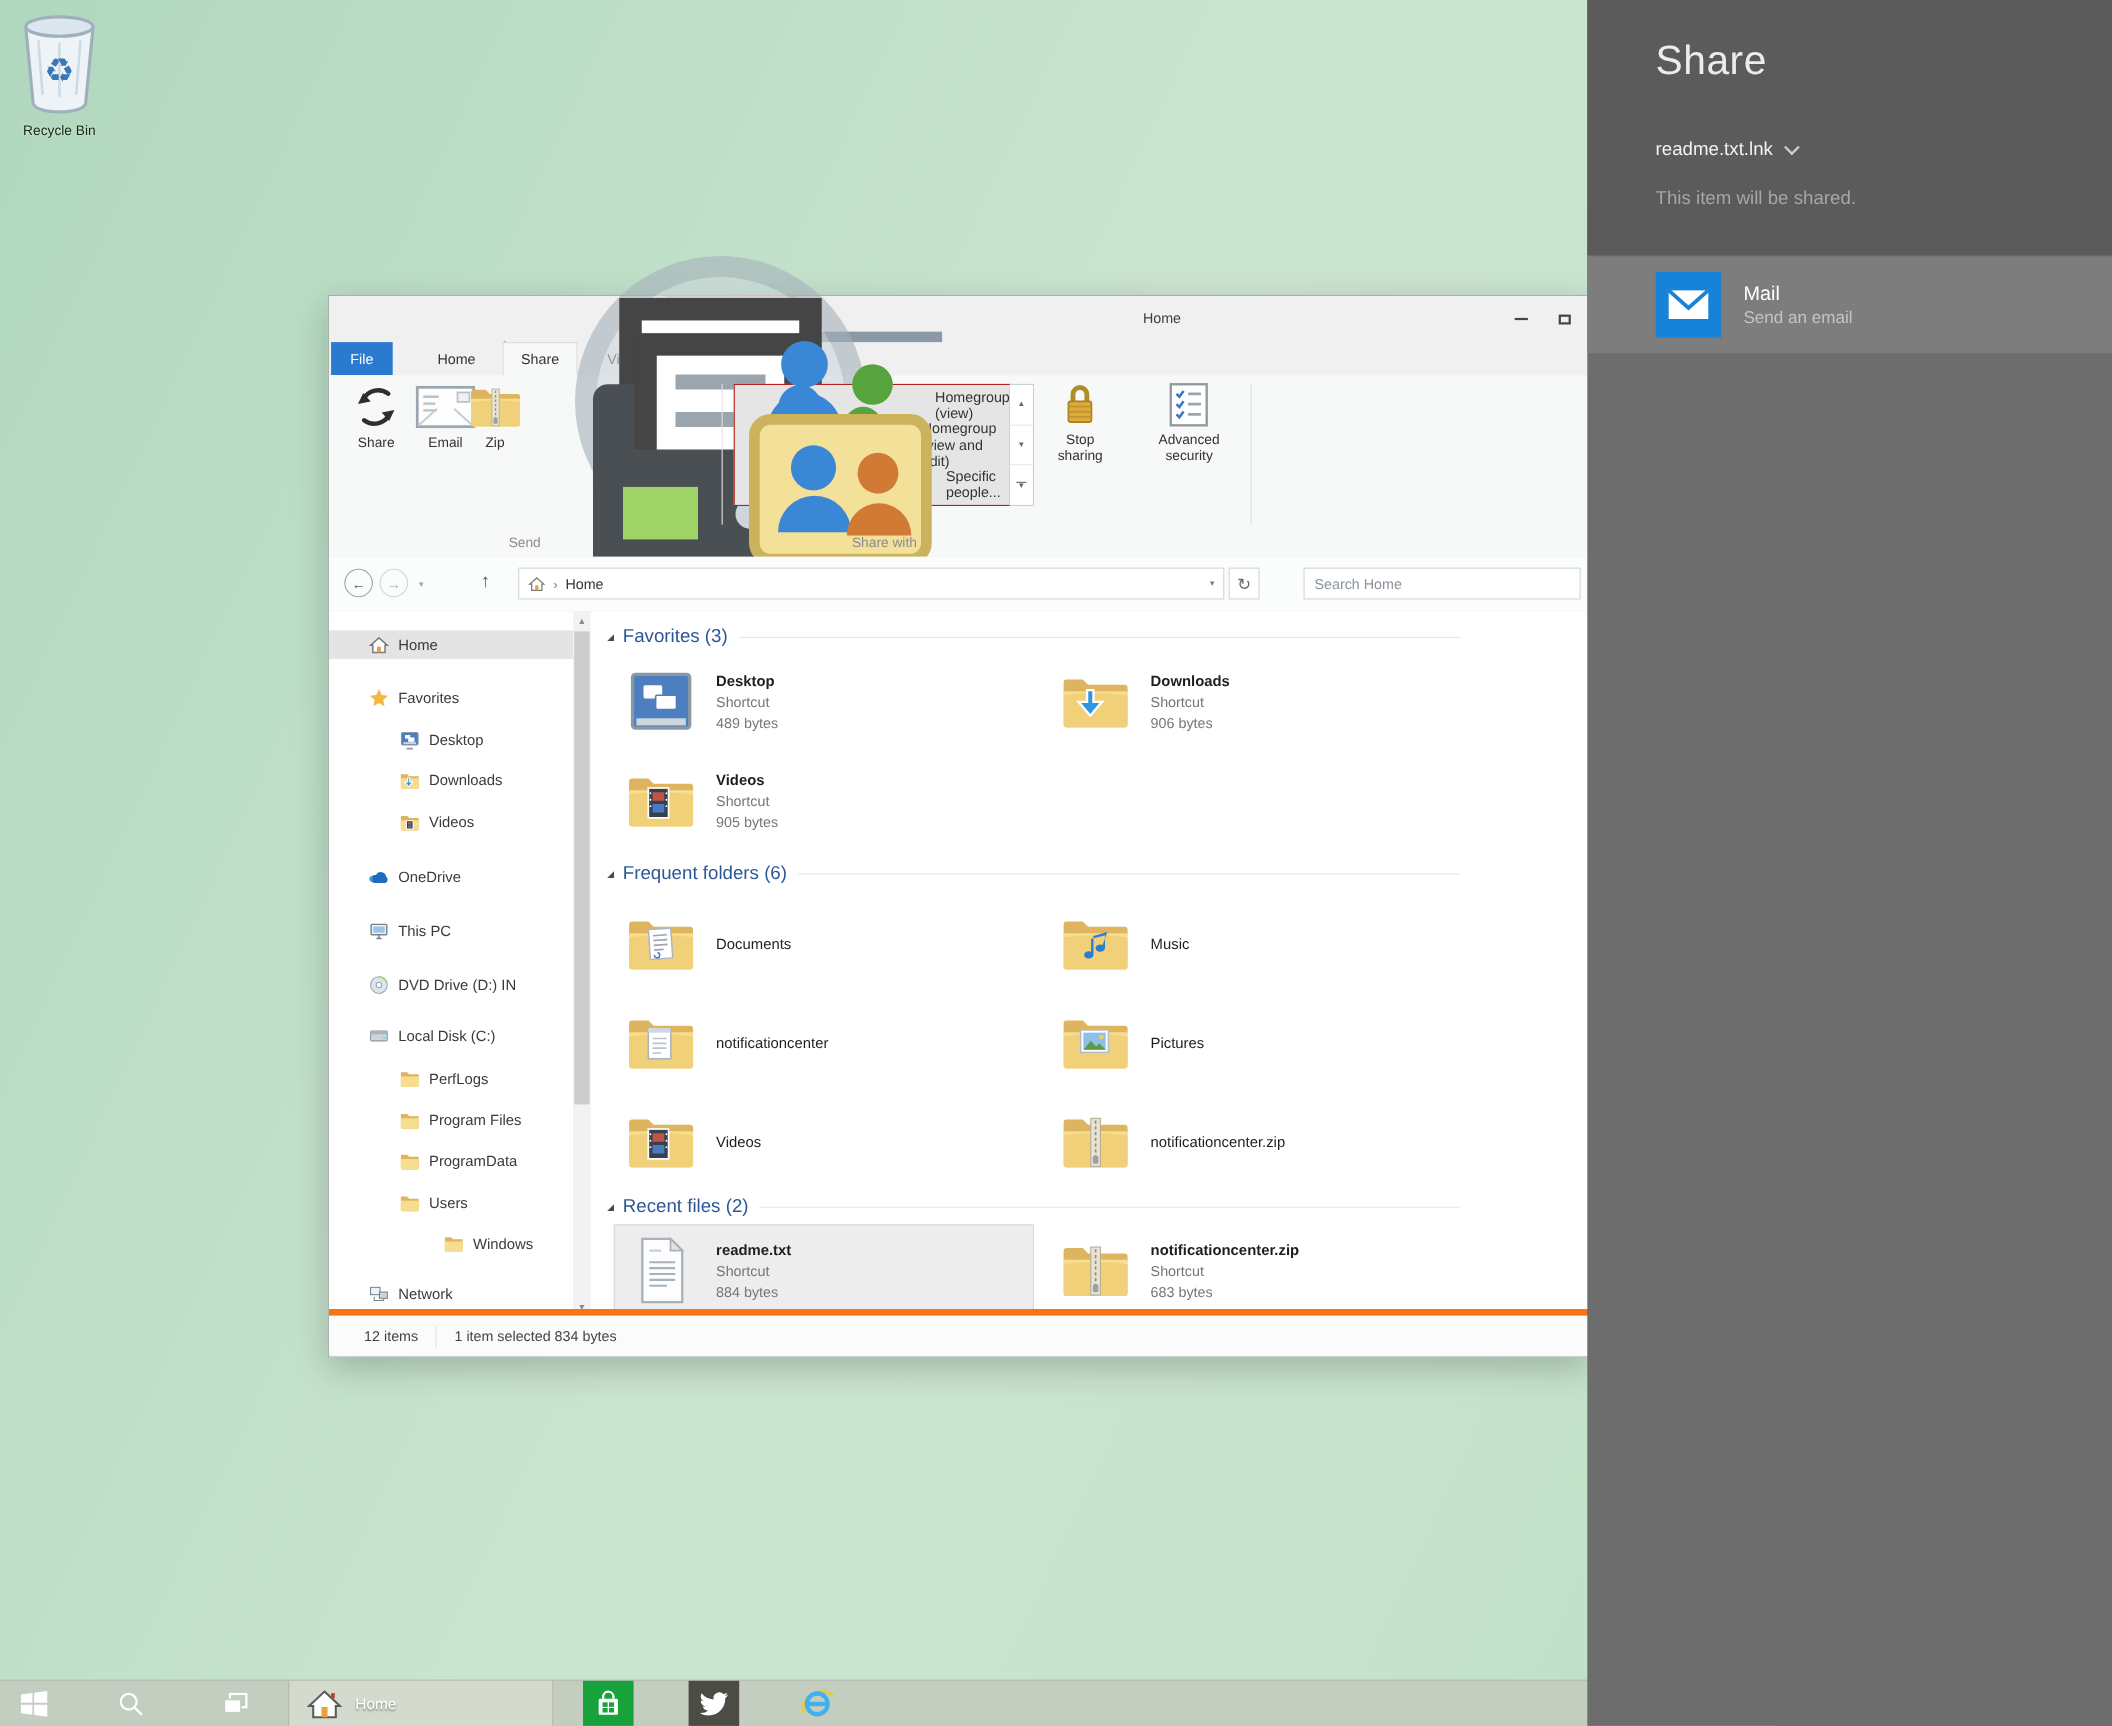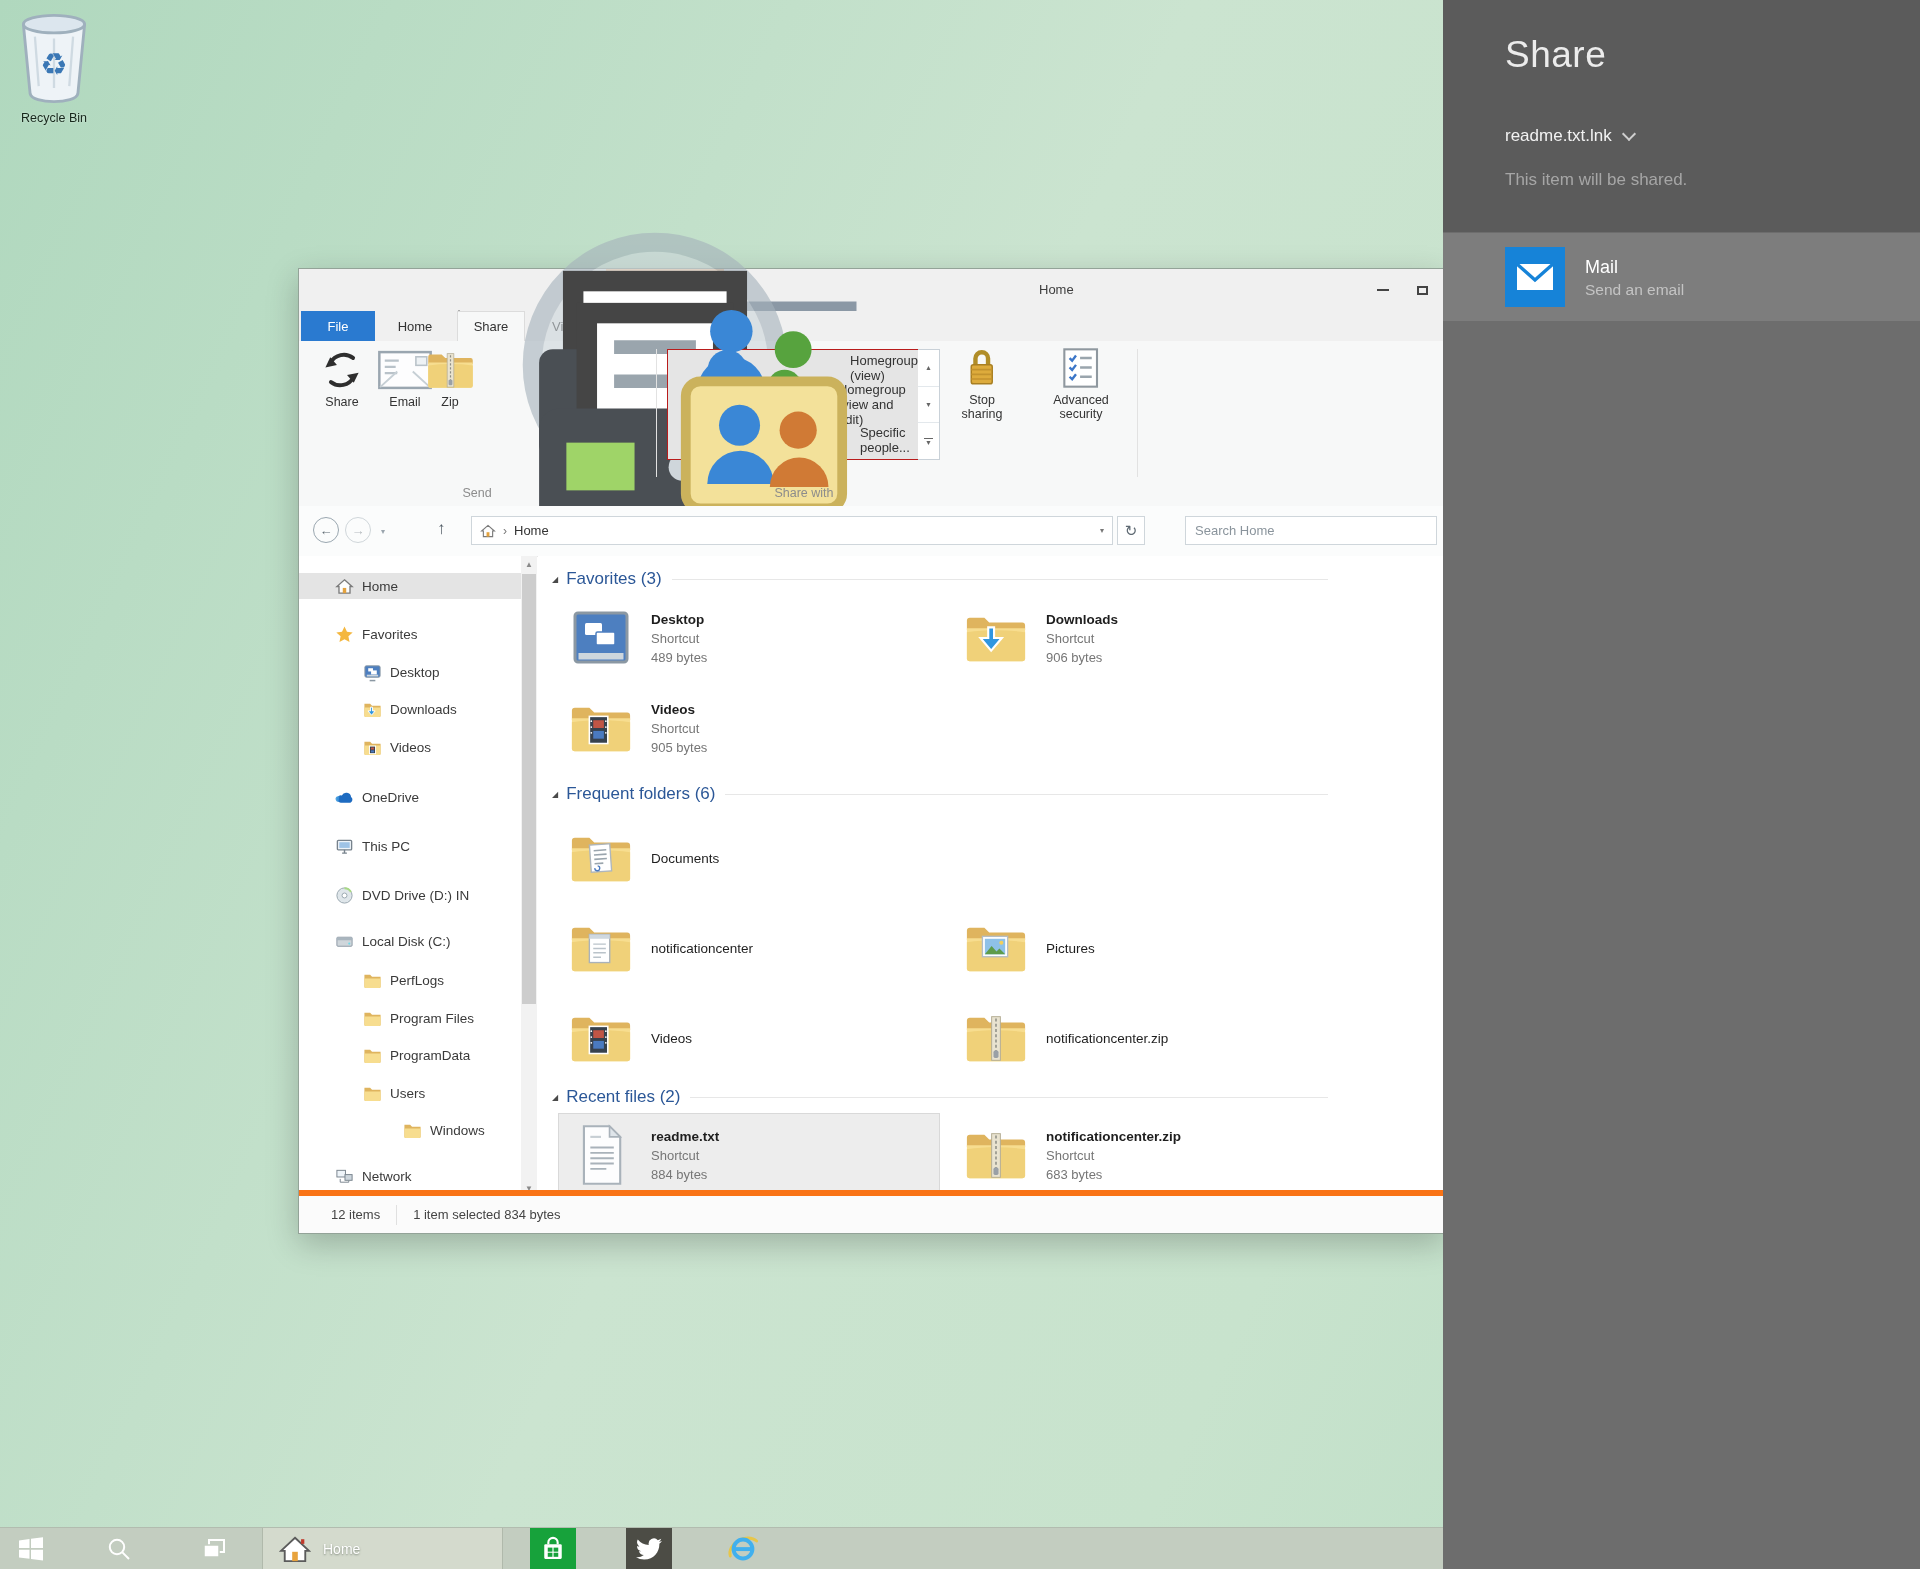--- a/index.html
+++ b/index.html
@@ -165,21 +165,21 @@
     </div>
     <div class="ctx-tab">Shortcut Tools</div>
     <div class="win-title">Home</div>
     <div class="win-controls">
       <span class="min-glyph"></span>
       <span class="max-glyph"></span>
     </div>
   </div>
 
   <div class="tabs">
-    <div class="tab file" style="left:2px;width:74px">File</div>
+    <div class="tab file" style="left:2px;width:56px">File</div>
     <div class="tab" style="left:84px;width:64px">Home</div>
     <div class="tab active" style="left:158px;width:68px">Share</div>
     <div class="tab" style="left:236px;width:62px">View</div>
     <div class="tab contextual" style="left:307px;width:78px">Manage</div>
   </div>
 
   <div class="ribbon">
 
     <div class="big-btn" style="left:14px;width:58px">
       <span class="bicon" style="display: inline-block;">
@@ -568,20 +568,33 @@
 <path d="M3 21 c20 -2.6 40 -2.6 60 0 v27 a3 3 0 0 1 -3 3 H6 a3 3 0 0 1 -3-3z" fill="#f0d179"></path>
 <g transform="rotate(-4 32 27)">
               <rect x="22" y="13" width="21" height="28" fill="#fff" stroke="#aeb6bd" stroke-width="1.4"></rect>
               <path d="M26 19 h13 M26 23.5 h13 M26 28 h13 M26 32.5 h9" stroke="#9aa5ad" stroke-width="1.6"></path>
               <path d="M26 37 a2.5 2.5 0 1 0 3 -2" stroke="#4a7ac0" fill="none" stroke-width="1.4"></path>
             </g>
           </svg>
         </span>
         <div class="t-text mid">
           <div class="t-name">Documents</div>
+        </div>
+      </div>
+      <div class="tile" style="left: 415px; top: 260px;">
+        <span class="t-icon" style="display: inline-block;">
+          <svg viewBox="0 0 66 54" style="width: 100%; height: 100%;">
+<path d="M3 9 a3 3 0 0 1 3-3 h15 l5 5 h34 a3 3 0 0 1 3 3 v5 H3z" fill="#dfb45e"></path>
+<path d="M3 17 h60 v31 a3 3 0 0 1 -3 3 H6 a3 3 0 0 1 -3-3z" fill="#f7dd8f"></path>
+<path d="M3 21 c20 -2.6 40 -2.6 60 0 v27 a3 3 0 0 1 -3 3 H6 a3 3 0 0 1 -3-3z" fill="#f0d179"></path>
+<path d="M42 16 l-13 3.6 V37.5 a4.4 3.4 0 1 1 -2.2 -3 V22.5 l13 -3.6 v12.3 a4.4 3.4 0 1 1 -2.2 -3z" fill="#2b7cd3" transform="translate(2,0)"></path>
+          </svg>
+        </span>
+        <div class="t-text mid">
+          <div class="t-name">Music</div>
         </div>
       </div>
       <div class="tile" style="left: 20px; top: 350px;">
         <span class="t-icon" style="display: inline-block;">
           <svg viewBox="0 0 66 54" style="width: 100%; height: 100%;">
 <path d="M3 9 a3 3 0 0 1 3-3 h15 l5 5 h34 a3 3 0 0 1 3 3 v5 H3z" fill="#dfb45e"></path>
 <path d="M3 17 h60 v31 a3 3 0 0 1 -3 3 H6 a3 3 0 0 1 -3-3z" fill="#f7dd8f"></path>
 <path d="M3 21 c20 -2.6 40 -2.6 60 0 v27 a3 3 0 0 1 -3 3 H6 a3 3 0 0 1 -3-3z" fill="#f0d179"></path>
 <rect x="21" y="13" width="21" height="29" fill="#fff" stroke="#a9b2ba" stroke-width="1.4"></rect>
             <rect x="21" y="13" width="21" height="4.5" fill="#cfd8df"></rect>

